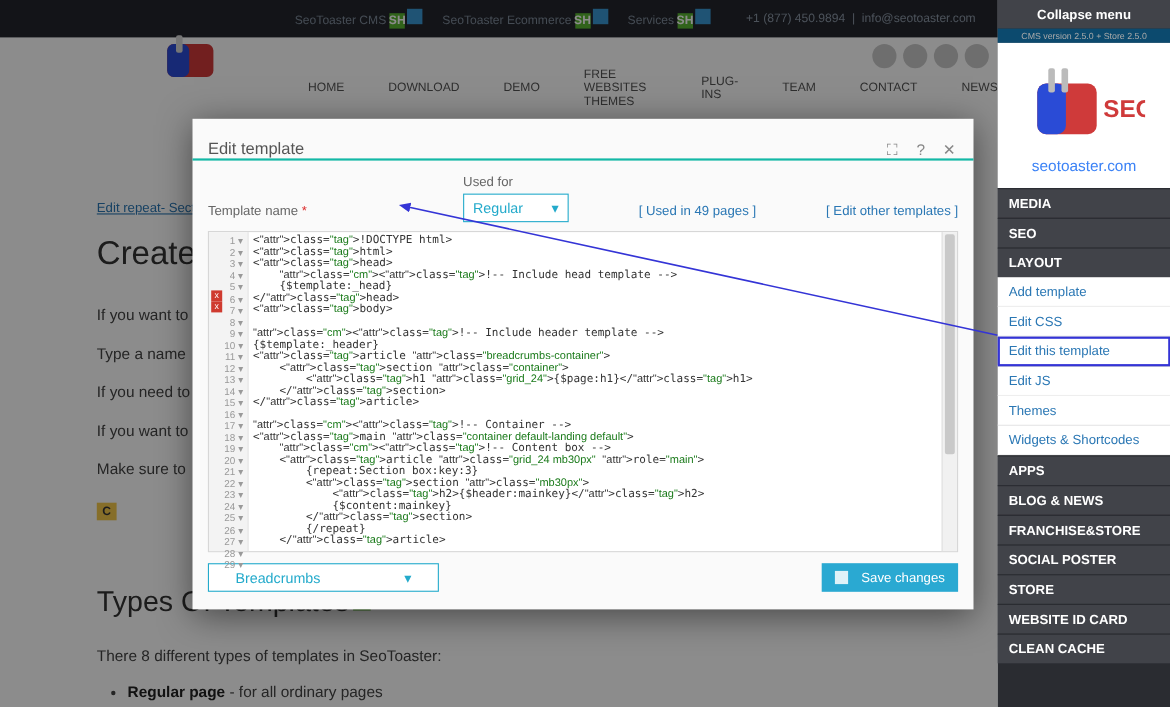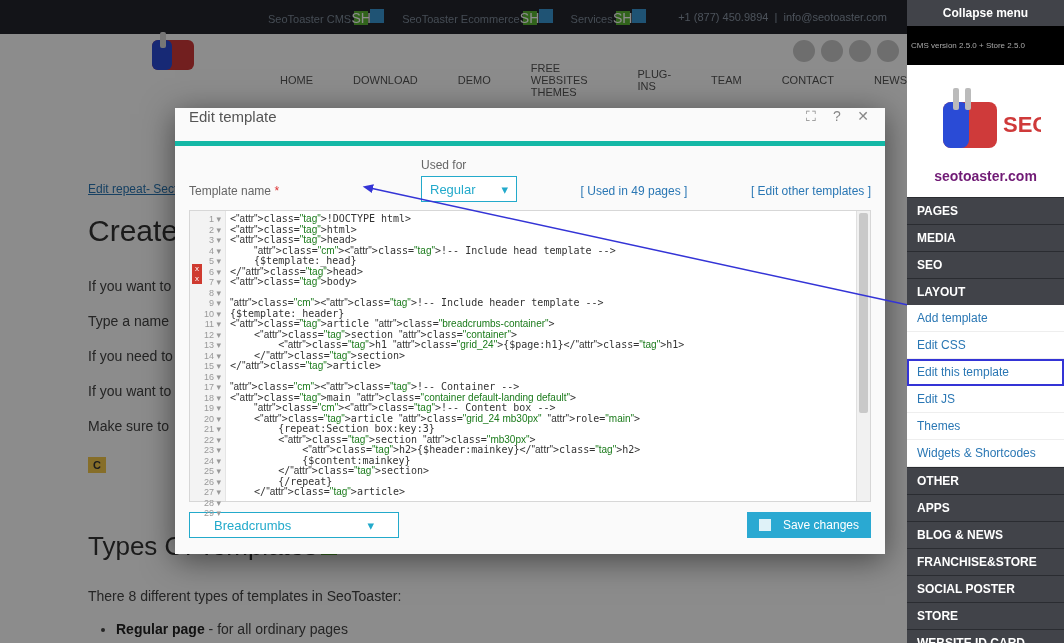--- a/index.html
+++ b/index.html
@@ -1,41 +1,41 @@
 <!DOCTYPE html>
 <html><head>
 <meta charset="utf-8">
 <style>
 *{box-sizing:border-box;margin:0;padding:0;font-family:Arial,Helvetica,sans-serif}
 body{width:1064px;height:643px;overflow:hidden;position:relative;background:#fff}
 .overlay{position:absolute;left:0;top:0;width:907px;height:643px;background:rgba(0,0,0,.45);z-index:5}
 .topbar{position:absolute;left:0;top:0;width:907px;height:34px;background:#23262d;color:#7e8a99;font-size:11px;display:flex;align-items:center;z-index:1}
 .topbar .left-links{margin-left:268px;display:flex;gap:18px;align-items:center}
-.topbar .badge{display:inline-flex;align-items:center;justify-content:center;width:14px;height:14px;background:#5ab532;color:#fff;font-size:14px;font-weight:normal;margin-left:3px}
+.topbar .badge{display:inline-flex;align-items:center;justify-content:center;width:14px;height:14px;background:#5ab532;color:#fff;font-size:11px;font-weight:bold;margin-left:3px}
 .topbar .edit-badge{display:inline-flex;width:14px;height:14px;background:#3a97d3;margin-left:2px}
 .topbar .right{margin-left:auto;margin-right:20px;color:#8b96a5}
 .logo{position:absolute;left:146px;top:26px;width:54px;height:54px;z-index:1}
 .logo svg{width:54px;height:54px}
 .mainnav{position:absolute;left:0;top:60px;width:907px;height:40px;display:flex;align-items:center;gap:40px;padding-left:280px;font-size:11px;color:#555;z-index:1}
 .mainnav span{cursor:pointer}
 .social{position:absolute;right:165px;top:40px;display:flex;gap:6px;z-index:1}
 .social .ic{width:22px;height:22px;border-radius:50%;background:#c9c9c9}
 .crumb{position:absolute;left:88px;top:182px;color:#2a77b4;font-size:12px;text-decoration:underline;z-index:1}
 .pagebody{position:absolute;left:88px;top:214px;width:780px;color:#222;z-index:1}
 .pagebody h1{font-size:30px;font-weight:400;color:#333;margin-bottom:28px}
 .pagebody p{font-size:14px;color:#444;margin-bottom:14px;line-height:1.5}
 .cbadge{display:inline-block;background:#f5c84c;color:#333;font-weight:bold;font-size:11px;padding:2px 5px;margin-top:6px}
 .pagebody h2{font-size:26px;font-weight:400;margin-top:58px;margin-bottom:24px;color:#333}
 .hbadge{display:inline-block;background:#5ab532;color:#fff;font-size:10px;padding:1px 4px;margin-left:4px;vertical-align:middle}
 .pagebody ul{margin-left:28px;font-size:14px;color:#444}
 .pagebody ul li{margin-bottom:10px}
 .pagebody ul li b{color:#222}
 
 .modal{position:absolute;left:175px;top:108px;width:710px;background:#fafafa;box-shadow:0 6px 30px rgba(0,0,0,.5);z-index:20}
-.modal-head{height:38px;display:flex;align-items:flex-start;padding:0 14px;border-bottom:5px solid #14b8a6;color:#555;font-size:15px}
+.modal-head{height:38px;display:flex;align-items:flex-end;padding:0 14px;border-bottom:2px solid #14b8a6;color:#555;font-size:15px}
 .modal-head .sp{flex:1}
 .modal-head .ic{width:16px;height:16px;margin-left:10px;color:#888;cursor:pointer;display:inline-flex;align-items:center;justify-content:center;font-size:14px}
 .modal-body{padding:12px 14px 16px}
 .row1{display:flex;align-items:flex-end;gap:16px;margin-bottom:8px}
 .fld label{display:block;font-size:12px;color:#666;margin-bottom:4px}
 .req{color:#d33}
 .tname{width:216px}
 .tname input{width:100%;height:26px;border:2px solid #3434d6;padding:0 6px;font-size:13px;color:#333;outline:none}
 .usedfor{width:96px}
 .usedfor .sel{height:26px;border:1px solid #23aacb;color:#23aacb;font-size:13px;padding:0 8px;display:flex;align-items:center;justify-content:space-between;background:#fff;cursor:pointer}
@@ -49,23 +49,23 @@
 .code{flex:1;font-family:Consolas,Menlo,monospace;font-size:10px;line-height:10.5px;padding:3px 4px;color:#333;white-space:pre;overflow:hidden}.code .str{color:#1a7a1a}
 .scrollbar{width:14px;background:#f1f1f1;border-left:1px solid #e0e0e0;position:relative}
 .scrollbar .thumb{position:absolute;left:2px;right:2px;top:2px;height:200px;background:#c9c9c9;border-radius:2px}
 .row2{display:flex;align-items:center;margin-top:10px}
 .bcsel{width:210px;height:26px;border:1px solid #23aacb;color:#23aacb;font-size:13px;padding:0 24px;display:flex;align-items:center;justify-content:space-between;background:#fff;cursor:pointer}
 .savebtn{margin-left:auto;background:#2aa9d2;color:#fff;border:none;height:26px;padding:0 12px;font-size:12px;cursor:pointer;display:flex;align-items:center;gap:12px}
 .savebtn .disk{width:12px;height:12px;background:#fff;opacity:.85}
 
 .admin{position:absolute;right:0;top:0;width:157px;height:643px;background:#2a2c31;color:#fff;font-size:12px;z-index:30}
 .admin .collapse{background:#414349;text-align:center;padding:6px 0;font-weight:bold;font-size:12px;cursor:pointer}
-.admin .ver{font-size:8px;color:#aaa;text-align:left;padding:15px 4px;background:#000000}
+.admin .ver{font-size:8px;color:#aaa;text-align:center;padding:2px 4px;background:#0c4a6e}
 .admin .logo-area{background:#fff;height:132px;display:flex;flex-direction:column;align-items:center;justify-content:center}
-.admin .logo-area .brand{color:#701a75;font-weight:bold;font-size:14px;margin-top:4px}
+.admin .logo-area .brand{color:#3b82f6;font-weight:normal;font-size:14px;margin-top:4px}
 .admin .section{background:#414349;padding:6px 10px;font-weight:bold;font-size:12px;border-top:1px solid #2a2c31;cursor:pointer}
 .admin .sub{background:#fff;color:#2a77b4;padding:6px 10px;font-size:12px;border-bottom:1px solid #eee;cursor:pointer}
 .admin .sub.hl{outline:2px solid #3434d6;outline-offset:-2px;position:relative;z-index:2}
 
 .arrow-svg{position:absolute;left:360px;top:180px;z-index:25;pointer-events:none}
 </style>
 </head>
 <body>
 
 <div class="topbar">
@@ -243,31 +243,29 @@
   <div class="logo-area">
     <svg width="110" height="86" viewBox="0 0 110 86">
         <rect x="12" y="24" width="54" height="46" rx="8" fill="#cf3a3a"></rect>
         <rect x="12" y="24" width="26" height="46" rx="8" fill="#2a4bd6"></rect>
         <rect x="22" y="10" width="6" height="22" rx="2" fill="#bbb"></rect>
         <rect x="34" y="10" width="6" height="22" rx="2" fill="#bbb"></rect>
         <text x="72" y="54" font-size="22" fill="#cf3a3a" font-weight="bold">SEO</text>
       </svg>
     <div class="brand">seotoaster.com</div>
   </div>
-  <div class="section">PAGES</div>
   <div class="section">MEDIA</div>
   <div class="section">SEO</div>
   <div class="section">LAYOUT</div>
   <div class="sub">Add template</div>
   <div class="sub">Edit CSS</div>
   <div class="sub hl">Edit this template</div>
   <div class="sub">Edit JS</div>
   <div class="sub">Themes</div>
   <div class="sub">Widgets &amp; Shortcodes</div>
-  <div class="section">OTHER</div>
   <div class="section">APPS</div>
   <div class="section">BLOG &amp; NEWS</div>
   <div class="section">FRANCHISE&amp;STORE</div>
   <div class="section">SOCIAL POSTER</div>
   <div class="section">STORE</div>
   <div class="section">WEBSITE ID CARD</div>
   <div class="section">CLEAN CACHE</div>
 
 </div>
 

